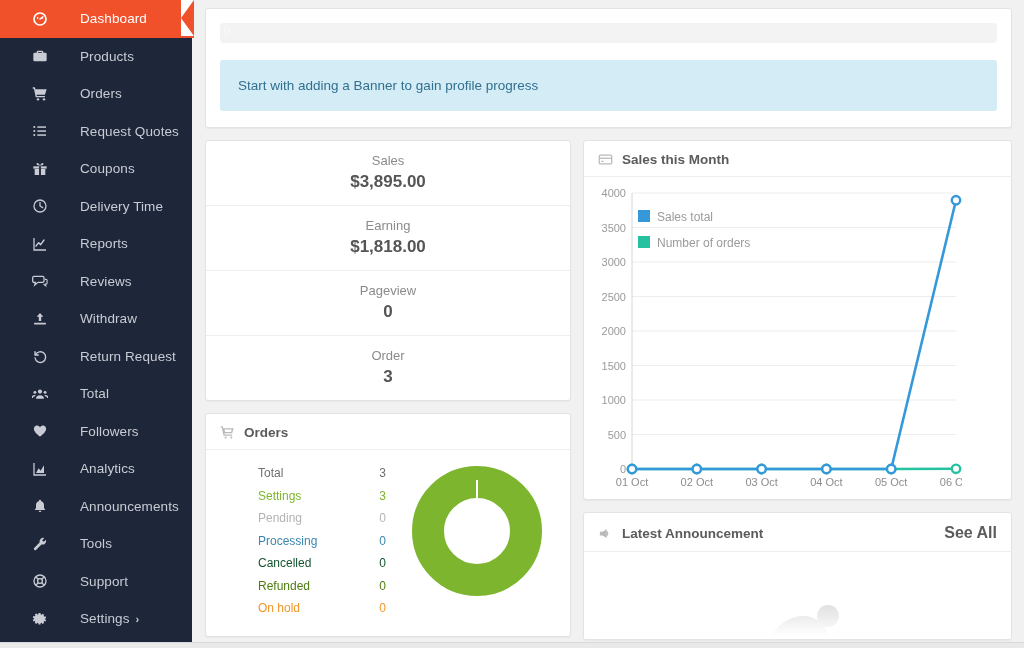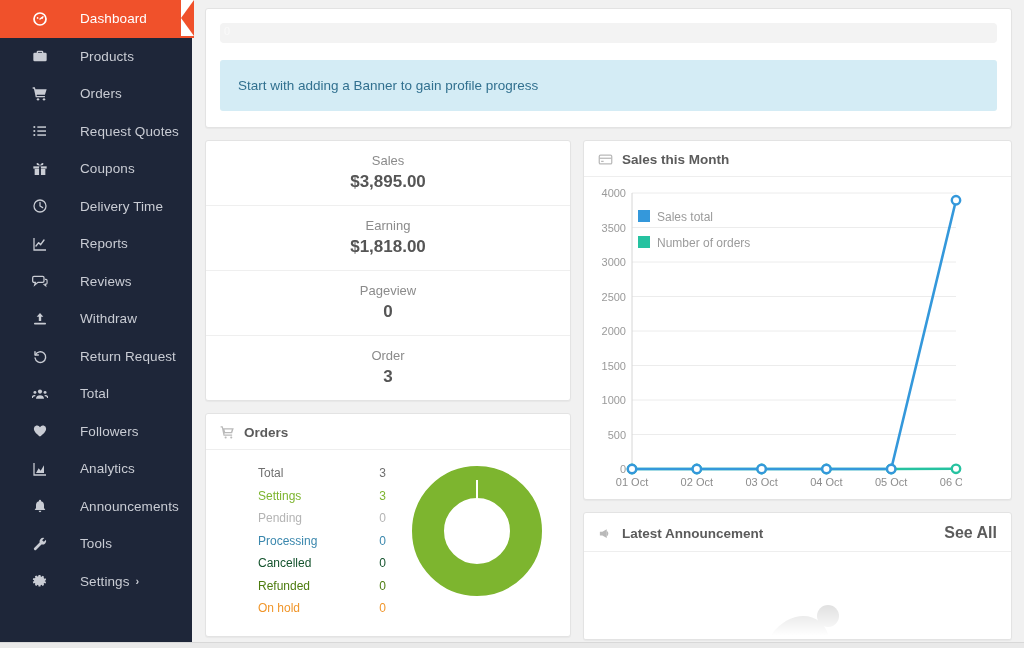--- a/index.html
+++ b/index.html
@@ -318,20 +318,30 @@
         </span>
         <span class="nav-label">Announcements</span>
       </div>
       <div class="nav-item">
         <span class="nav-ico">
           <svg width="16" height="16" viewBox="0 0 24 24" fill="currentColor">
             <path d="M21 5.6l-3.2 3.2-2.6-2.6L18.4 3a5.6 5.6 0 0 0-7 6.9L3.6 17.7a2 2 0 1 0 2.8 2.8l7.8-7.8A5.6 5.6 0 0 0 21 5.6z"></path>
           </svg>
         </span>
         <span class="nav-label">Tools</span>
+      </div>
+      <div class="nav-item">
+        <span class="nav-ico">
+          <svg width="16" height="16" viewBox="0 0 24 24" fill="currentColor">
+            <circle cx="12" cy="12" r="9" fill="none" stroke="currentColor" stroke-width="2"></circle>
+            <circle cx="12" cy="12" r="3.6" fill="none" stroke="currentColor" stroke-width="2"></circle>
+            <path d="M5.6 5.6l3.8 3.8M18.4 5.6l-3.8 3.8M5.6 18.4l3.8-3.8M18.4 18.4l-3.8-3.8" stroke="currentColor" stroke-width="2"></path>
+          </svg>
+        </span>
+        <span class="nav-label">Support</span>
       </div>
       <div class="nav-item">
         <span class="nav-ico">
           <svg width="16" height="16" viewBox="0 0 24 24" fill="currentColor">
             <path d="M12 8.2a3.8 3.8 0 1 0 0 7.6 3.8 3.8 0 0 0 0-7.6zm9.3 5.1l-1.9-.5a7.6 7.6 0 0 0 0-1.6l1.9-.5-.9-2.8-1.9.6a7.6 7.6 0 0 0-1.1-1.2l.8-1.8-2.5-1.5-1 1.7a7.6 7.6 0 0 0-1.6-.3L12.7 3h-2.9l-.4 2a7.6 7.6 0 0 0-1.6.3l-1-1.7L4.3 5l.8 1.8A7.6 7.6 0 0 0 4 8l-1.9-.6-.9 2.8 1.9.5a7.6 7.6 0 0 0 0 1.6l-1.9.5.9 2.8 1.9-.6c.3.4.7.8 1.1 1.2l-.8 1.8 2.5 1.5 1-1.7c.5.2 1 .3 1.6.3l.4 2h2.9l.4-2c.6 0 1.1-.1 1.6-.3l1 1.7 2.5-1.5-.8-1.8c.4-.4.8-.8 1.1-1.2l1.9.6.9-2.8z"></path>
           </svg>
         </span>
         <span class="nav-label">Settings</span>
         <span class="settings-caret">›</span>
       </div>

